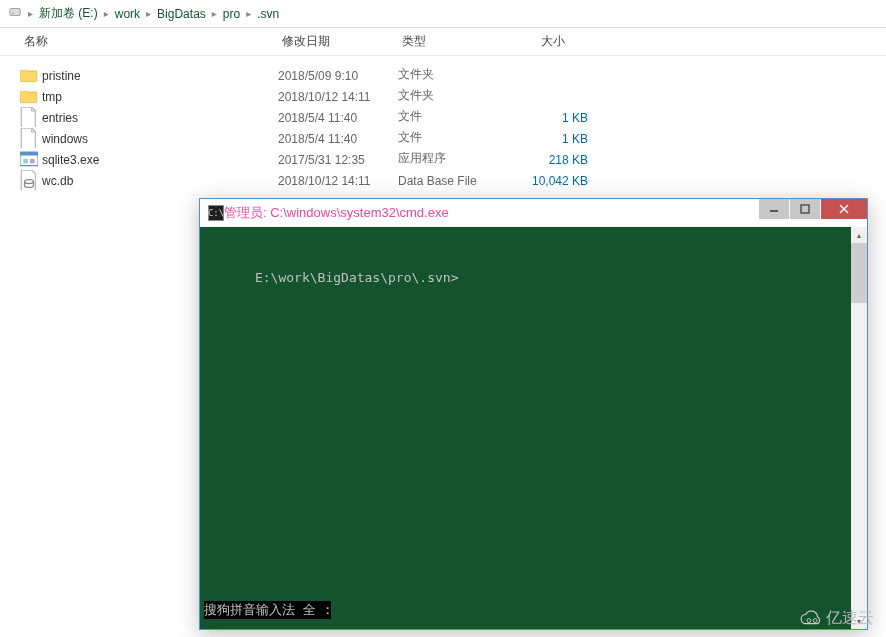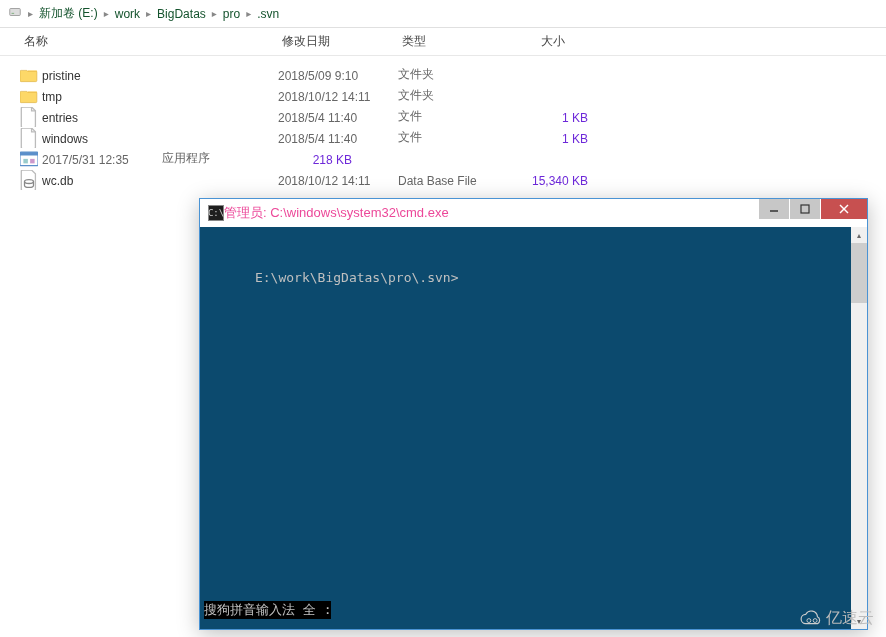--- a/index.html
+++ b/index.html
@@ -53,21 +53,21 @@
       width: 18px;
       height: 16px;
       margin-right: 4px;
       display: inline-flex;
       align-items: center;
       justify-content: center;
     }
     .file-row .name { width: 236px; }
     .file-row .date { width: 120px; color: #666; }
     .file-row .type { width: 120px; color: #666; }
-    .file-row .size { width: 70px; text-align: right; color: #6d28d9; }
+    .file-row .size { width: 70px; text-align: right; color: #0369a1; }
     .cmd-window {
       position: absolute;
       left: 199px;
       top: 198px;
       width: 669px;
       height: 432px;
       border: 1px solid #4a93d4;
       background: #fff;
       box-shadow: 0 4px 20px rgba(0,0,0,0.25);
     }
@@ -115,21 +115,21 @@
       margin-left: 1px;
       cursor: pointer;
     }
     .cmd-btn.close { background: #c75050; color: #fff; width: 46px; }
     .cmd-body {
       height: calc(100% - 28px);
       display: flex;
     }
     .cmd-terminal {
       flex: 1;
-      background: #0c4a6e;
+      background: #14532d;
       color: #c0c0c0;
       font-family: "NSimSun", "SimSun", Consolas, monospace;
       font-size: 13px;
       padding: 28px 21px 4px 8px;
       position: relative;
       white-space: pre;
     }
     .cmd-scrollbar {
       width: 16px;
       background: #f0f0f0;
@@ -257,36 +257,37 @@
     </div>
     <div class="file-row">
       <span class="icon">
         <svg viewBox="0 0 16 14">
           <rect x="0" y="1" width="16" height="12" rx="1" fill="#fff" stroke="#5b8fca"></rect>
           <rect x="0" y="1" width="16" height="3" fill="#5b8fca"></rect>
           <rect x="3" y="7" width="4" height="4" fill="#9cc"></rect>
           <rect x="9" y="7" width="4" height="4" fill="#c9c"></rect>
         </svg>
       </span>
+      <span class="name">sqlite3.exe</span>
       <span class="date">2017/5/31 12:35</span>
       <span class="type">应用程序</span>
       <span class="size">218 KB</span>
     </div>
     <div class="file-row">
       <span class="icon">
         <svg viewBox="0 0 14 16">
           <path d="M2 0h7l3 3v12a1 1 0 01-1 1H2a1 1 0 01-1-1V1a1 1 0 011-1z" fill="#fff" stroke="#bbb"></path>
           <ellipse cx="7" cy="9" rx="3.5" ry="1.5" fill="none" stroke="#888"></ellipse>
           <path d="M3.5 9v3a3.5 1.5 0 007 0V9" fill="none" stroke="#888"></path>
         </svg>
       </span>
       <span class="name">wc.db</span>
       <span class="date">2018/10/12 14:11</span>
       <span class="type">Data Base File</span>
-      <span class="size">15,340 KB</span>
+      <span class="size">10,042 KB</span>
     </div>
   </div>
 
 <div class="cmd-window">
   <div class="cmd-titlebar">
     <span class="cmd-icon">C:\</span>
     <span class="cmd-title">管理员: C:\windows\system32\cmd.exe</span>
     <div class="cmd-controls">
       <button class="cmd-btn">
         <svg width="10" height="10">

